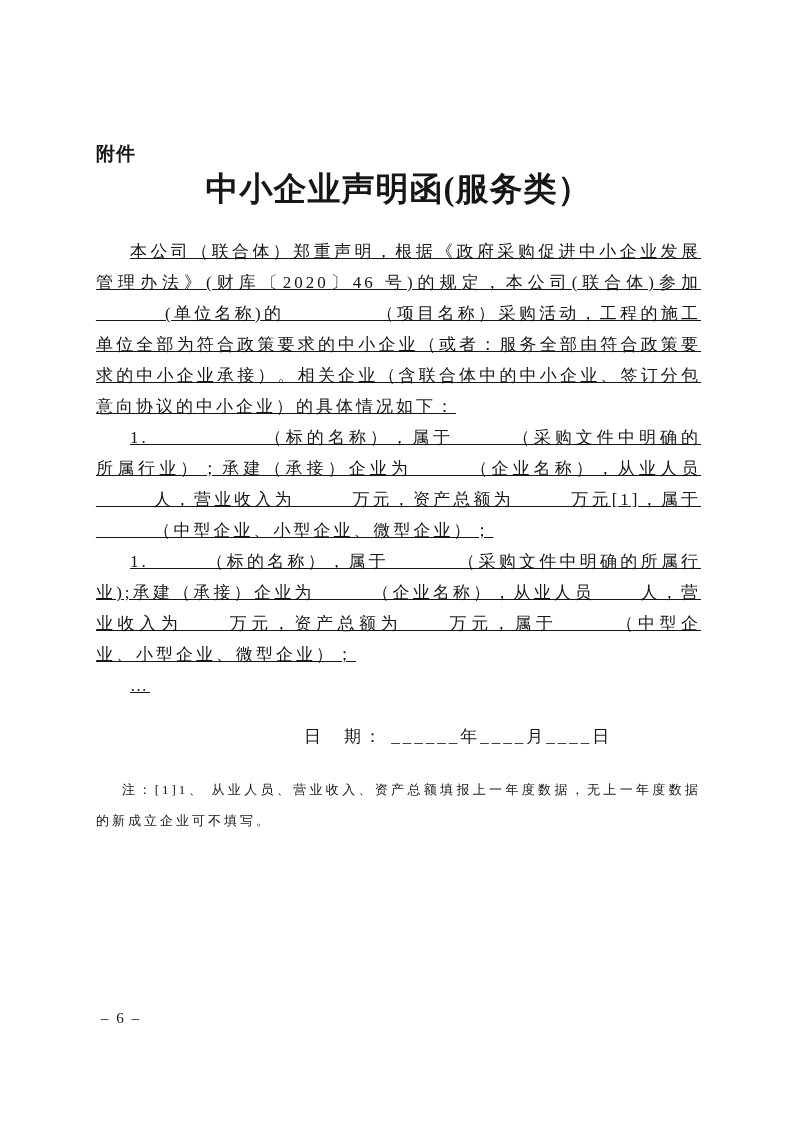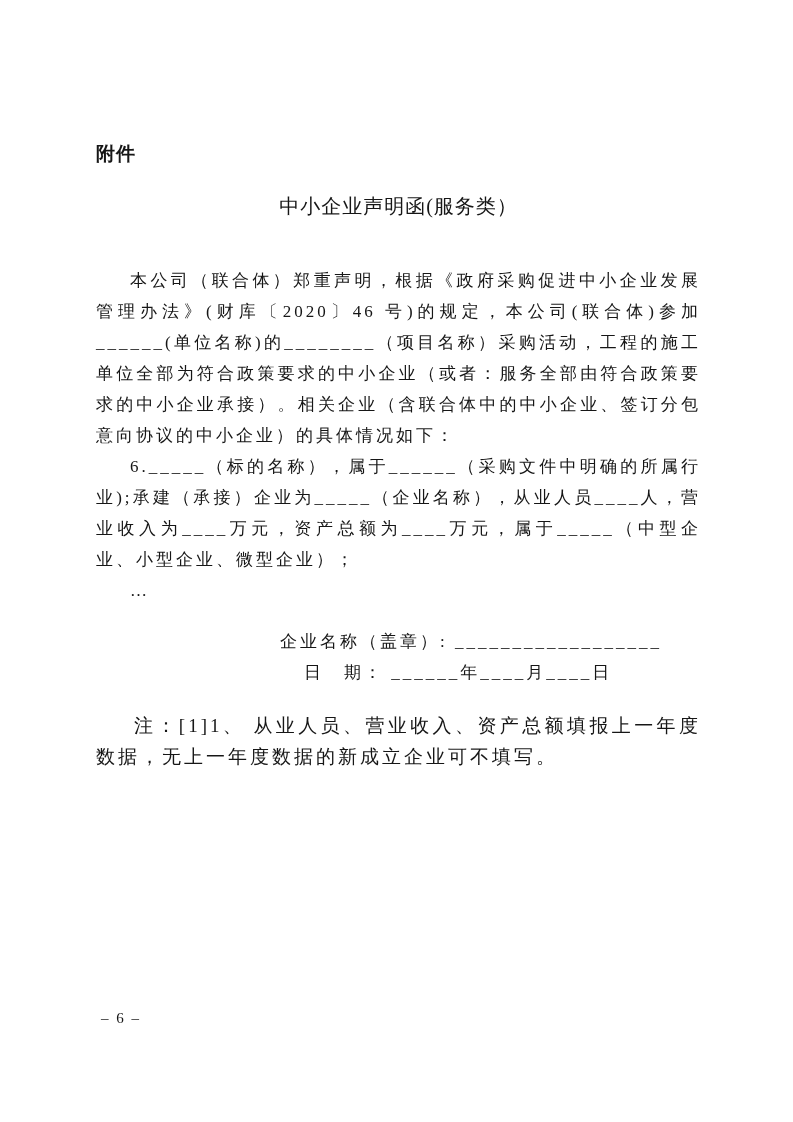--- a/index.html
+++ b/index.html
@@ -18,55 +18,55 @@
     border-radius: 22px;
   }
   .attachment {
     font-family: "Liberation Sans", "DejaVu Sans", sans-serif;
     font-weight: 700;
     font-size: 19px;
     line-height: 23px;
     letter-spacing: 1px;
   }
   .title {
-    margin: 22px 0 0 0;
+    margin: 5px 0 0 0;
     text-align: center;
-    font-size: 20px;
-    font-weight: 400;
+    font-size: 33px;
+    font-weight: 700;
     letter-spacing: 1px;
     line-height: 38px;
   }
   .subtitle {
     margin-top: 6px;
     text-align: center;
     font-size: 15px;
     letter-spacing: 3px;
     line-height: 21px;
   }
-  .content { margin-top: 40px; }
+  .content { margin-top: 28px; text-decoration: underline; }
   .content p {
     margin: 0;
     font-size: 17px;
     line-height: 31px;
     letter-spacing: 3px;
     text-align: justify;
     text-indent: 2em;
   }
   .signature {
     margin-top: 20px;
     margin-left: 184px;
     font-size: 17px;
     line-height: 31px;
     letter-spacing: 3px;
   }
   .sig-row { white-space: nowrap; }
   .sig-row.date { margin-left: 24px; }
   .note {
     margin-top: 22px;
-    font-size: 19px;
+    font-size: 13px;
     line-height: 31px;
     letter-spacing: 3px;
     text-align: justify;
     text-indent: 2em;
     margin-bottom: 14px;
   }
   .page-number {
     position: absolute;
     left: 101px;
     top: 1010px;
@@ -79,28 +79,26 @@
 
 <div class="page">
 
   <div class="attachment">附件</div>
 
   <h1 class="title">中小企业声明函(服务类）</h1>
 
 
   <div class="content">
     <p>本公司（联合体）郑重声明，根据《政府采购促进中小企业发展管理办法》(财库〔2020〕46 号)的规定，本公司(联合体)参加______(单位名称)的________（项目名称）采购活动，工程的施工单位全部为符合政策要求的中小企业（或者：服务全部由符合政策要求的中小企业承接）。相关企业（含联合体中的中小企业、签订分包意向协议的中小企业）的具体情况如下：</p>
-    <p>6._____（标的名称），属于______（采购文件中明确的所属行业);承建（承接）企业为_____（企业名称），从业人员____人，营业收入为____万元，资产总额为____万元，属于_____（中型企业、小型企业、微型企业）；</p>
+    <p>1.__________（标的名称），属于_____（采购文件中明确的所属行业）；承建（承接）企业为_____（企业名称），从业人员_____人，营业收入为_____万元，资产总额为_____万元[1]，属于_____（中型企业、小型企业、微型企业）；</p>
+    <p>1._____（标的名称），属于______（采购文件中明确的所属行业);承建（承接）企业为_____（企业名称），从业人员____人，营业收入为____万元，资产总额为____万元，属于_____（中型企业、小型企业、微型企业）；</p>
     <p>…</p>
   </div>
 
   <div class="signature">
-    <div class="sig-row">
-      <span>企业名称（盖章）: </span><span>__________________</span>
-    </div>
     <div class="sig-row date">
       <span>日　期： </span><span>______年____月____日</span>
     </div>
   </div>
 
   <p class="note">注：[1]1、 从业人员、营业收入、资产总额填报上一年度数据，无上一年度数据的新成立企业可不填写。</p>
 
   <div class="page-number">– 6 –</div>
 
 </div>

